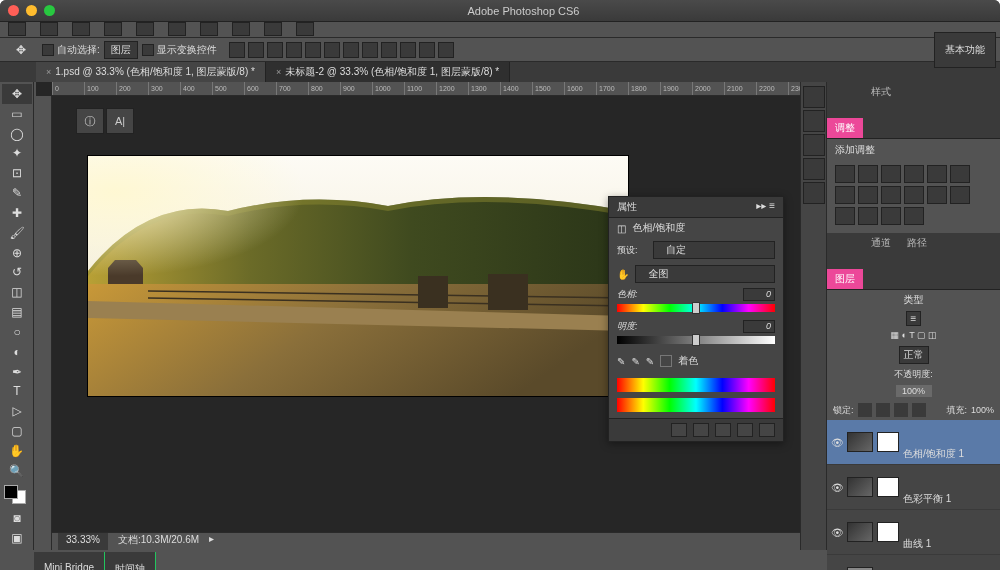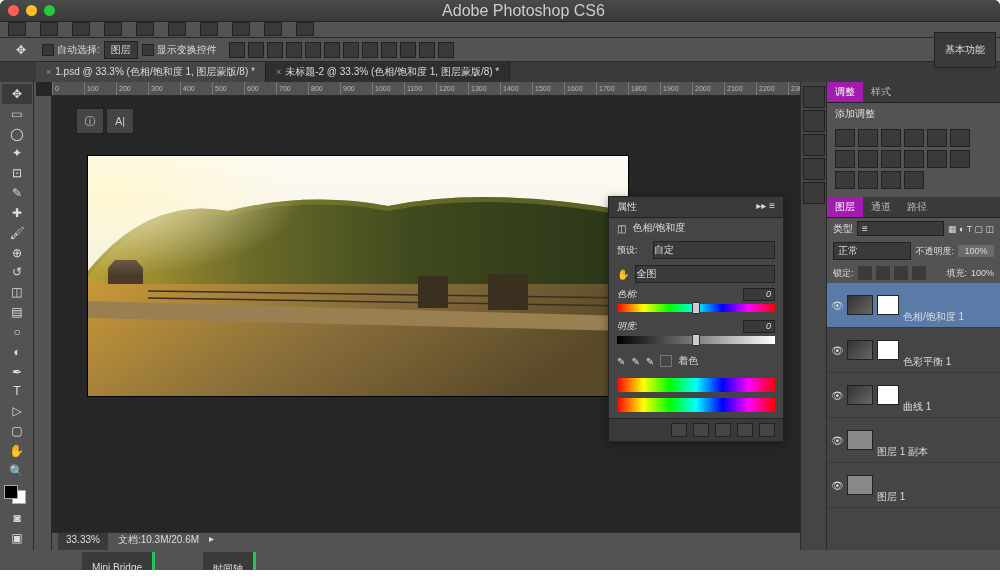--- a/index.html
+++ b/index.html
@@ -3,21 +3,21 @@
 <meta charset="utf-8">
 <style>
 * { margin: 0; padding: 0; box-sizing: border-box; font-family: "Helvetica Neue", Arial, sans-serif; }
 body { width: 1000px; height: 580px; background: #fff; overflow: hidden; }
 
 .window { width: 1000px; height: 570px; background: #535353; border-radius: 6px 6px 0 0; overflow: hidden; position: relative; }
 .titlebar { height: 22px; background: linear-gradient(#4a4a4a,#3a3a3a); display: flex; align-items: center; padding: 0 8px; border-bottom: 1px solid #222; }
 .traffic { display: flex; gap: 7px; }
 .traffic span { width: 11px; height: 11px; border-radius: 50%; display: block; }
 .t-red { background: #ff5f57; } .t-yellow { background: #febc2e; } .t-green { background: #28c840; }
-.titlebar-title { flex: 1; text-align: center; color: #ccc; font-size: 16px; }
+.titlebar-title { flex: 1; text-align: center; color: #ccc; font-size: 11px; }
 
 .menubar { height: 16px; background: #535353; display: flex; border-bottom: 1px solid #2a2a2a; padding-left: 8px; gap: 14px; }
 .menubar span { width: 18px; height: 14px; background: #3a3a3a; border: 1px solid #222; }
 
 .options-bar { height: 24px; background: #535353; border-bottom: 1px solid #2a2a2a; display: flex; align-items: center; padding: 0 4px; gap: 4px; font-size: 10px; color: #ddd; }
 .opt-btn { background: #3a3a3a; border: 1px solid #222; padding: 1px 6px; color: #ddd; font-size: 10px; }
 .opt-check { display: flex; align-items: center; gap: 3px; }
 .opt-check::before { content: ""; width: 10px; height: 10px; background: #3a3a3a; border: 1px solid #222; display: inline-block; }
 .opt-icons { display: flex; gap: 3px; margin-left: 8px; }
 .opt-icons span { width: 16px; height: 16px; background: #3a3a3a; border: 1px solid #222; }
@@ -52,49 +52,49 @@
 
 .zoom-bar { position: absolute; bottom: 0; left: 16px; right: 0; height: 18px; background: #535353; border-top: 1px solid #2a2a2a; display: flex; font-size: 10px; color: #ddd; gap: 10px; padding: 0 6px; }
 .zoom-pct { background: #3a3a3a; padding: 1px 8px; }
 
 .dock { width: 26px; background: #454545; display: flex; flex-direction: column; padding: 4px 0; gap: 2px; border-left: 1px solid #2a2a2a; }
 .dock span { width: 22px; height: 22px; margin: 0 2px; background: #3a3a3a; border: 1px solid #222; }
 
 .panels { width: 174px; background: #535353; border-left: 1px solid #2a2a2a; display: flex; flex-direction: column; font-size: 10px; color: #ddd; }
 .panel-tabs { display: flex; background: #3a3a3a; border-bottom: 1px solid #222; }
 .panel-tab { padding: 3px 8px; color: #bbb; font-size: 10px; }
-.panel-tab.active { background: #a21caf; color: #fff; }
+.panel-tab.active { background: #ec4899; color: #fff; margin-top: 36px; }
 .adj-title { padding: 4px 8px; font-size: 10px; }
 .adj-icons { display: flex; flex-wrap: wrap; gap: 3px; padding: 4px 8px 8px; }
 .adj-icons span { width: 20px; height: 18px; background: #3a3a3a; border: 1px solid #222; }
 
-.layer-opts { display: flex; gap: 4px; padding: 3px 6px; align-items: center; }
+.layer-opts { display: flex; gap: 4px; padding: 3px 6px; align-items: center; flex-direction: column; }
 .layer-opts .sel { flex: 1; background: #3a3a3a; border: 1px solid #222; padding: 1px 4px; font-size: 10px; }
 .layer-opts .pct { width: 36px; background: #6a6a6a; text-align: center; font-size: 9px; padding: 1px 2px; }
 .lock-row { display: flex; gap: 4px; padding: 3px 6px; align-items: center; font-size: 9px; }
 .lock-row .ic { width: 14px; height: 14px; background: #3a3a3a; }
 
 .layers-list { flex: 1; background: #454545; }
 .layer { display: flex; align-items: center; padding: 3px 4px; gap: 4px; border-bottom: 1px solid #3a3a3a; }
 .layer.sel { background: #5a7aa8; }
 .layer .eye { width: 12px; text-align: center; }
 .layer .thumb { width: 26px; height: 20px; background: #888; border: 1px solid #222; }
 .layer .thumb.adj { background: linear-gradient(135deg,#333,#666); }
 .layer .mask { width: 22px; height: 20px; background: #fff; border: 1px solid #222; }
 .layer .name { font-size: 10px; margin-top: 24px; }
 
 .bottom-tabs { position: absolute; bottom: 0; left: 34px; height: 18px; background: #535353; display: flex; font-size: 10px; color: #ddd; }
-.bottom-tabs span { padding: 10px 10px; background: #3a3a3a; border-right: 3px solid #22c55e; margin-left: 48px; }
+.bottom-tabs span { padding: 10px 10px; background: #3a3a3a; border-right: 1px solid #22c55e; }
 
 
 .prop-panel { position: absolute; top: 196px; left: 608px; width: 176px; background: #454545; border: 1px solid #222; font-size: 10px; color: #ddd; box-shadow: 0 2px 8px rgba(0,0,0,.4); }
 .prop-head { background: #3a3a3a; padding: 3px 8px; border-bottom: 1px solid #222; display: flex; justify-content: space-between; }
 .prop-row { display: flex; align-items: center; padding: 3px 8px; gap: 6px; }
 .prop-row .lbl { width: 30px; font-size: 9px; }
-.prop-row .sel { flex: 1; background: #3a3a3a; border: 1px solid #222; padding: 1px 0; }
+.prop-row .sel { flex: 1; background: #3a3a3a; border: 1px solid #222; padding: 1px 12px; }
 .slider-row { padding: 2px 8px 6px; }
 .slider-row .lbl { font-size: 9px; display: flex; justify-content: space-between; font-style: italic; }
 .slider-row .track { height: 8px; background: linear-gradient(90deg,#f00,#ff0,#0f0,#0ff,#00f,#f0f,#f00); margin-top: 3px; position: relative; }
 .slider-row.grey .track { background: linear-gradient(90deg,#000,#fff); }
 .slider-row .thumb { position: absolute; top: -2px; width: 8px; height: 12px; background: #ccc; border: 1px solid #333; transform: translateX(-50%); }
 .val-box { background: #3a3a3a; border: 1px solid #222; width: 32px; text-align: right; padding: 0 3px; font-size: 9px; }
 .prop-colorize { padding: 4px 8px; display: flex; align-items: center; gap: 6px; }
 .prop-colorize .ic { width: 12px; height: 12px; border: 1px solid #777; }
 .spectrum { height: 14px; margin: 6px 8px; background: linear-gradient(90deg,#f00,#ff0,#0f0,#0ff,#00f,#f0f,#f00); }
 .prop-foot { display: flex; justify-content: flex-end; gap: 6px; padding: 4px 8px; background: #3a3a3a; border-top: 1px solid #222; }

